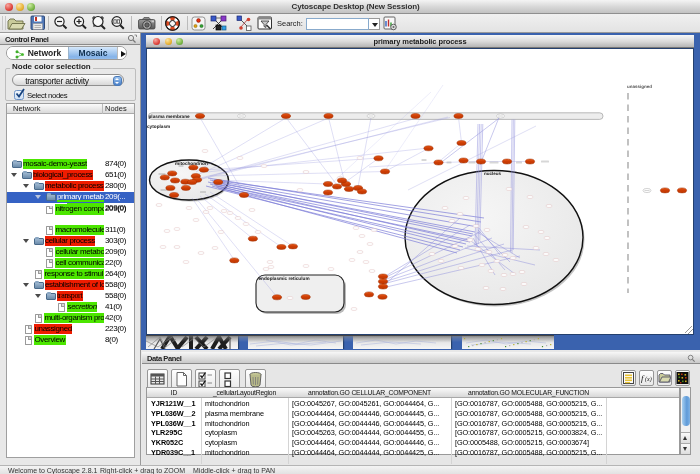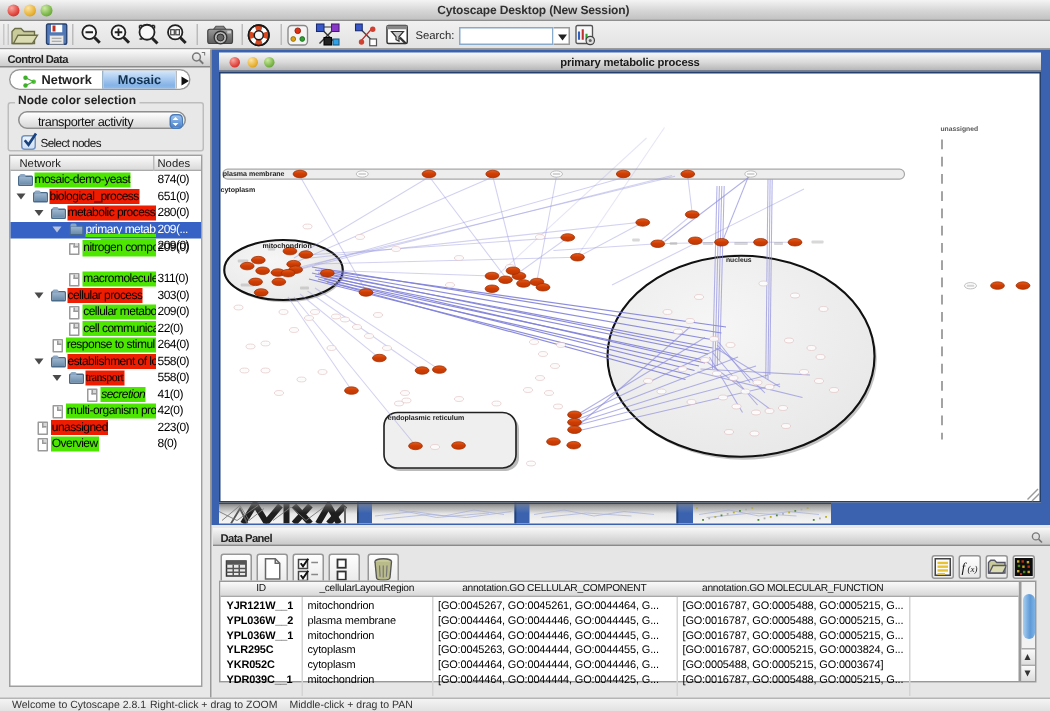--- a/index.html
+++ b/index.html
@@ -20,21 +20,21 @@
 .cptab{position:absolute;top:0;height:14px;font-size:8.5px;font-weight:bold;color:#222;text-align:center;line-height:13px;}
 #grpbox{left:5px;top:35px;width:131px;height:33px;border:1px solid #bdbdbd;border-radius:2px;}
 #grplabel{left:10px;top:29px;font-size:8px;font-weight:bold;color:#222;background:#e8e8e8;padding:0 2px;}
 #dropdown{left:12px;top:41px;width:112px;height:12px;background:linear-gradient(#ffffff,#d8d8d8);border:1px solid #8f8f8f;border-radius:6px;}
 #dropdown span{position:absolute;left:0;width:88px;text-align:center;top:1px;font-size:8.5px;letter-spacing:-0.3px;color:#111;}
 #stepper{position:absolute;right:1.5px;top:0.5px;width:9px;height:10.5px;border-radius:3px;background:linear-gradient(#9cc4f0,#4a80c8);border:1px solid #4a7ab8;}
 #checkbox{left:14px;top:57px;width:10px;height:10px;background:linear-gradient(#eef4fc,#cfe0f4);border:1.2px solid #6f95c8;border-radius:2.5px;}
 #cblabel{left:27px;top:58px;font-size:7.8px;letter-spacing:-0.4px;color:#111;}
 #treewrap{left:6px;top:70px;width:129px;height:355px;background:#fff;border:1px solid #9f9f9f;}
 #treehead{left:0;top:0;width:127px;height:9.5px;background:linear-gradient(#fbfbfb,#dadada);border-bottom:1px solid #aaa;font-size:7.5px;color:#222;}
-.trow{position:absolute;left:0;width:127px;height:11px;font-size:8px;letter-spacing:-0.35px;color:#000;}
+.trow{position:absolute;left:0;width:127px;height:11px;font-size:8px;letter-spacing:-0.35px;color:#000;margin-top:44px;}
 .trow .lab{position:absolute;top:0.2px;height:10.6px;line-height:10.5px;padding:0 0.5px;white-space:nowrap;overflow:hidden;}
 .trow .val{position:absolute;left:98px;top:0.2px;line-height:10.5px;}
 .gbg{background:#4ce600;}
 .rbg{background:#ee1c00;}
 .tri{position:absolute;top:3px;width:0;height:0;border-left:3.5px solid transparent;border-right:3.5px solid transparent;border-top:4.5px solid #4a4a4a;}
 .fold{position:absolute;top:2px;width:10px;height:7px;background:linear-gradient(#9db6cf,#6b8cab);border:0.5px solid #4a6a8a;border-radius:1px;}
 .fold:before{content:"";position:absolute;left:0px;top:-2px;width:4px;height:2px;background:#8aa6c2;border-radius:1px 1px 0 0;}
 .file{position:absolute;top:1.5px;width:6.5px;height:8.5px;background:#fff;border:0.7px solid #9a9a9a;border-radius:0.5px;}
 .file:before{content:"";position:absolute;right:-0.5px;top:-0.5px;width:2px;height:2px;background:#d8d8d8;border-left:0.7px solid #9a9a9a;border-bottom:0.7px solid #9a9a9a;}
 
@@ -187,21 +187,21 @@
   <div class="abs tsep" style="left:161px"></div>
   <div class="abs tsep" style="left:187px"></div>
   <div class="abs" style="left:277px;top:4.5px;font-size:7.5px;color:#222;">Search:</div>
   <div class="abs" style="left:306px;top:3.5px;width:63px;height:12.5px;background:#fff;border:1px solid #88aacc;"></div>
   <div class="abs" style="left:369px;top:3.5px;width:11px;height:12.5px;background:#fff;border:1px solid #999;border-left:none;"></div>
   <div class="abs" style="left:371.5px;top:8.5px;width:0;height:0;border-left:3px solid transparent;border-right:3px solid transparent;border-top:4px solid #222;"></div>
 </div>
 
 <div class="abs" id="cpanel">
   <div class="abs" id="cp-head">
-      <span>Control Data</span>
+      <span>Control Panel</span>
     <svg class="abs" style="right:3px;top:1px" width="10" height="10" viewBox="0 0 10 10">
         <circle cx="4" cy="4" r="2.6" fill="none" stroke="#777" stroke-width="1"></circle>
         <path d="M6 6 L8.5 8.5" stroke="#777" stroke-width="1.2"></path>
         <path d="M7.5 1 L9.5 1 L9.5 3" fill="none" stroke="#777" stroke-width="0.8"></path>
       </svg>
   </div>
   <div class="abs" id="cp-tabs">
     <div class="cptab" style="left:0;width:61px;background:#fff;">
       <svg style="position:absolute;left:8px;top:2.5px" width="10" height="9" viewBox="0 0 10 9">
           <circle cx="2" cy="1.8" r="1.5" fill="#3fae2a"></circle>

